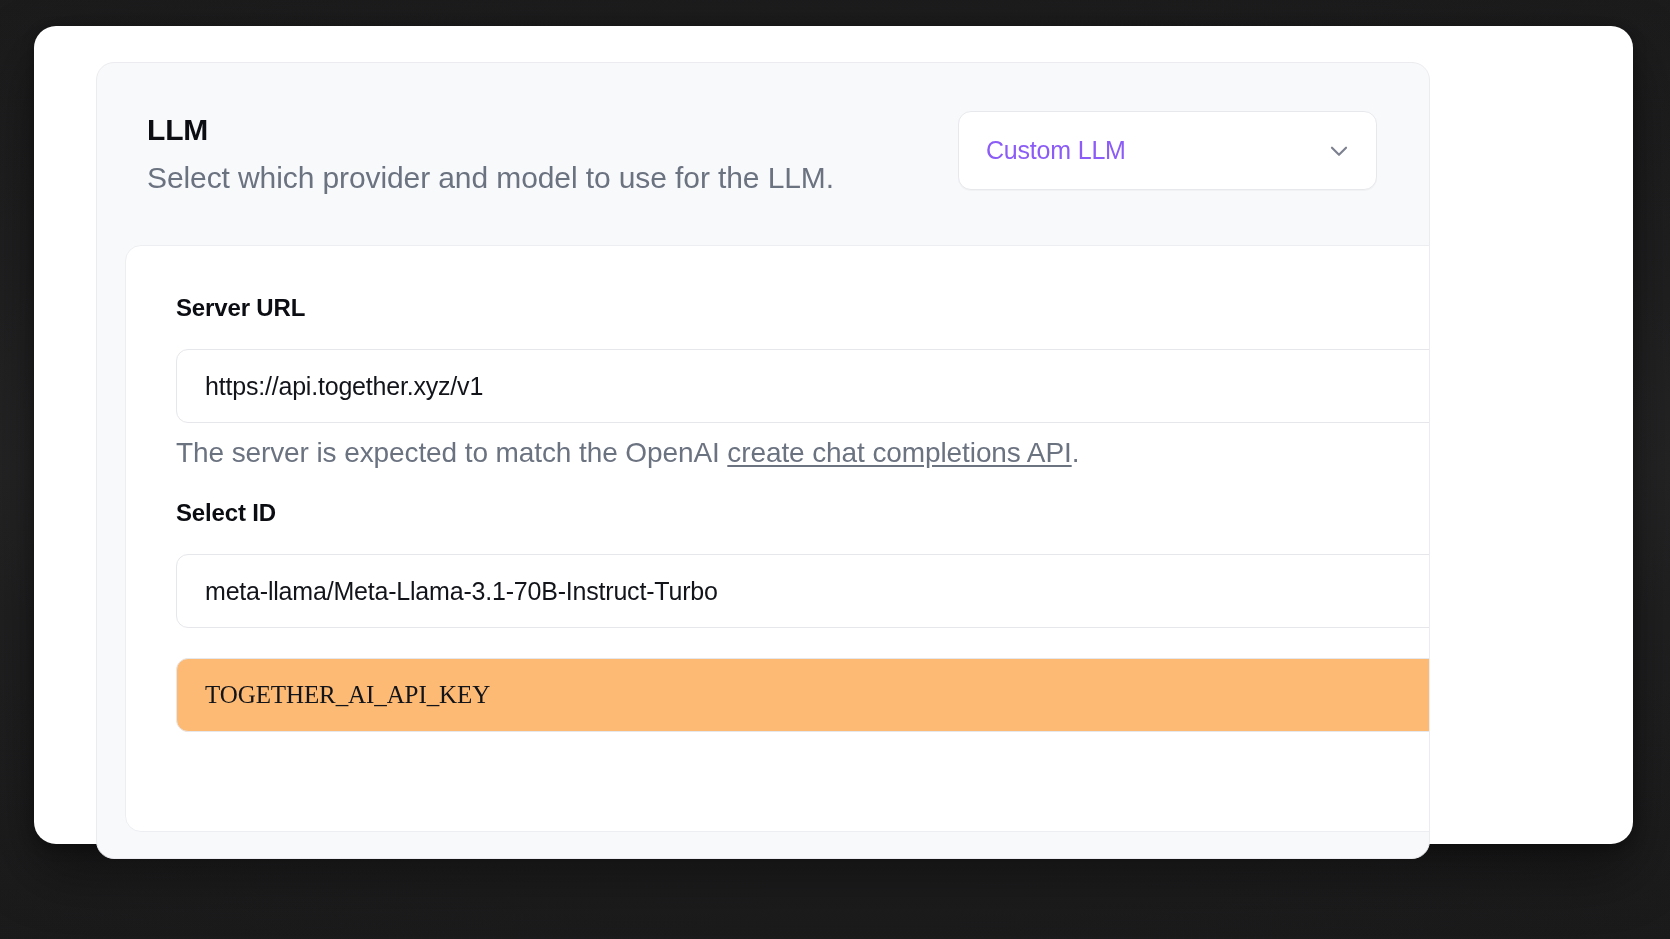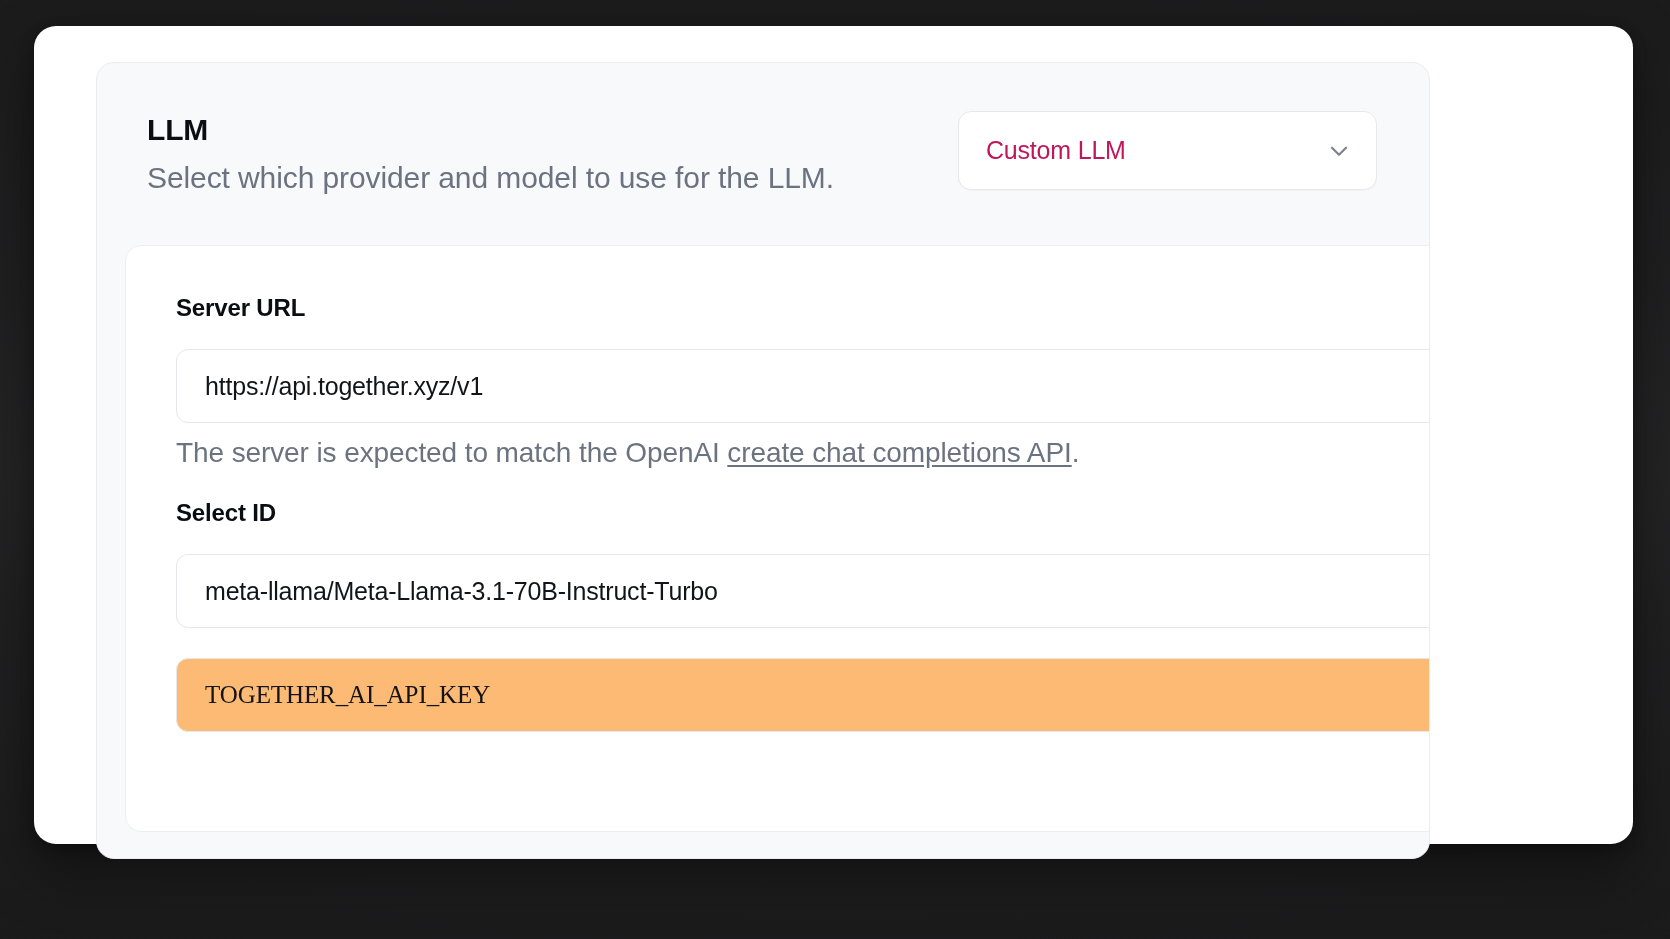--- a/index.html
+++ b/index.html
@@ -89,21 +89,21 @@
     align-items: center;
     justify-content: space-between;
     padding: 0 24px 0 27px;
     cursor: pointer;
     box-shadow: 0 1px 1px rgba(16,24,40,0.03);
     flex: none;
   }
 
   .provider-select-value {
     font-size: 25px;
-    color: #be185d;
+    color: #8b5cf6;
     letter-spacing: -0.2px;
   }
 
   .chev {
     width: 26px;
     height: 26px;
     flex: none;
     display: block;
     color: #7e8290;
   }

